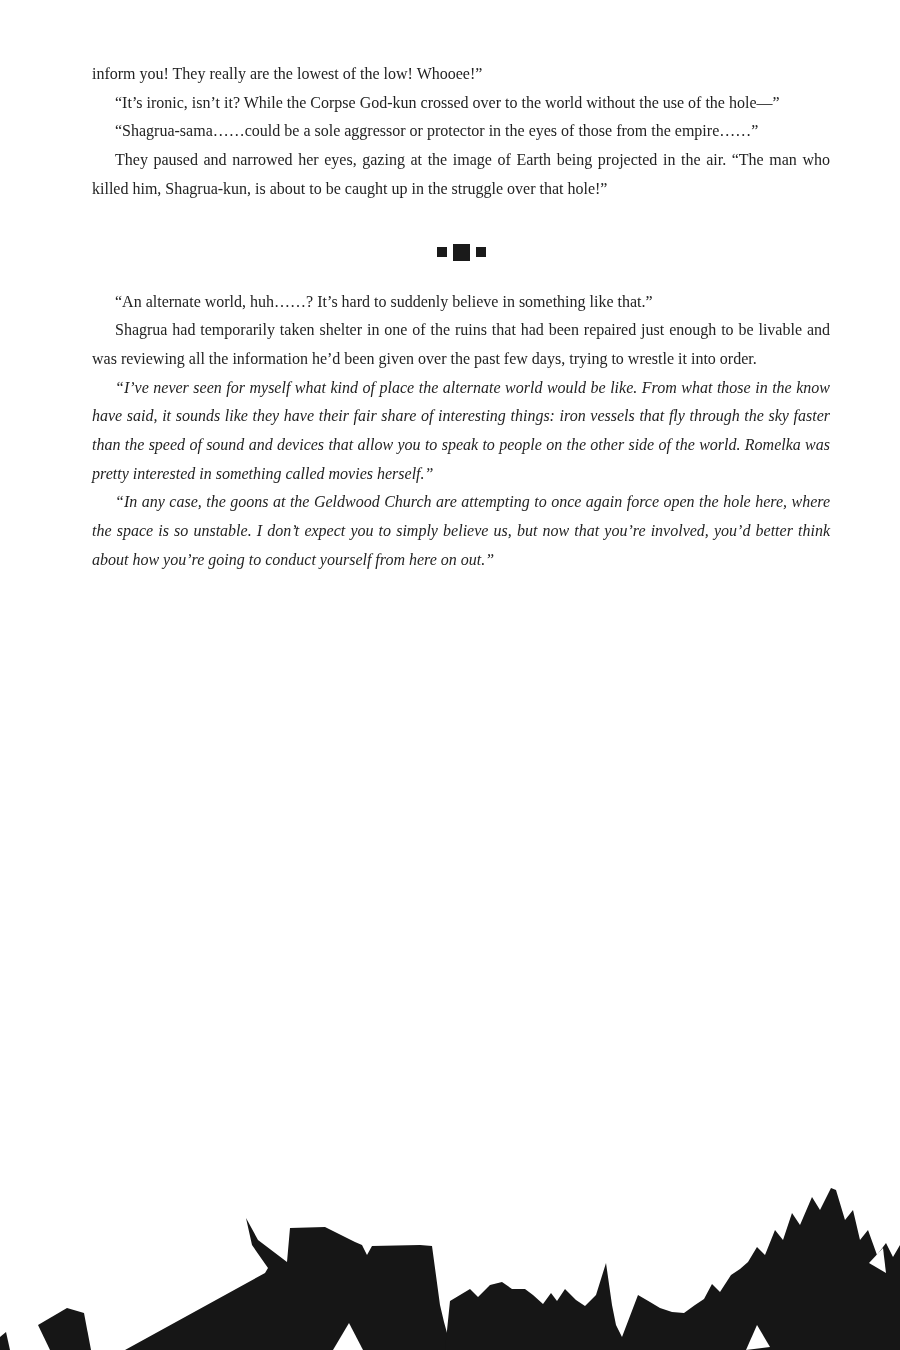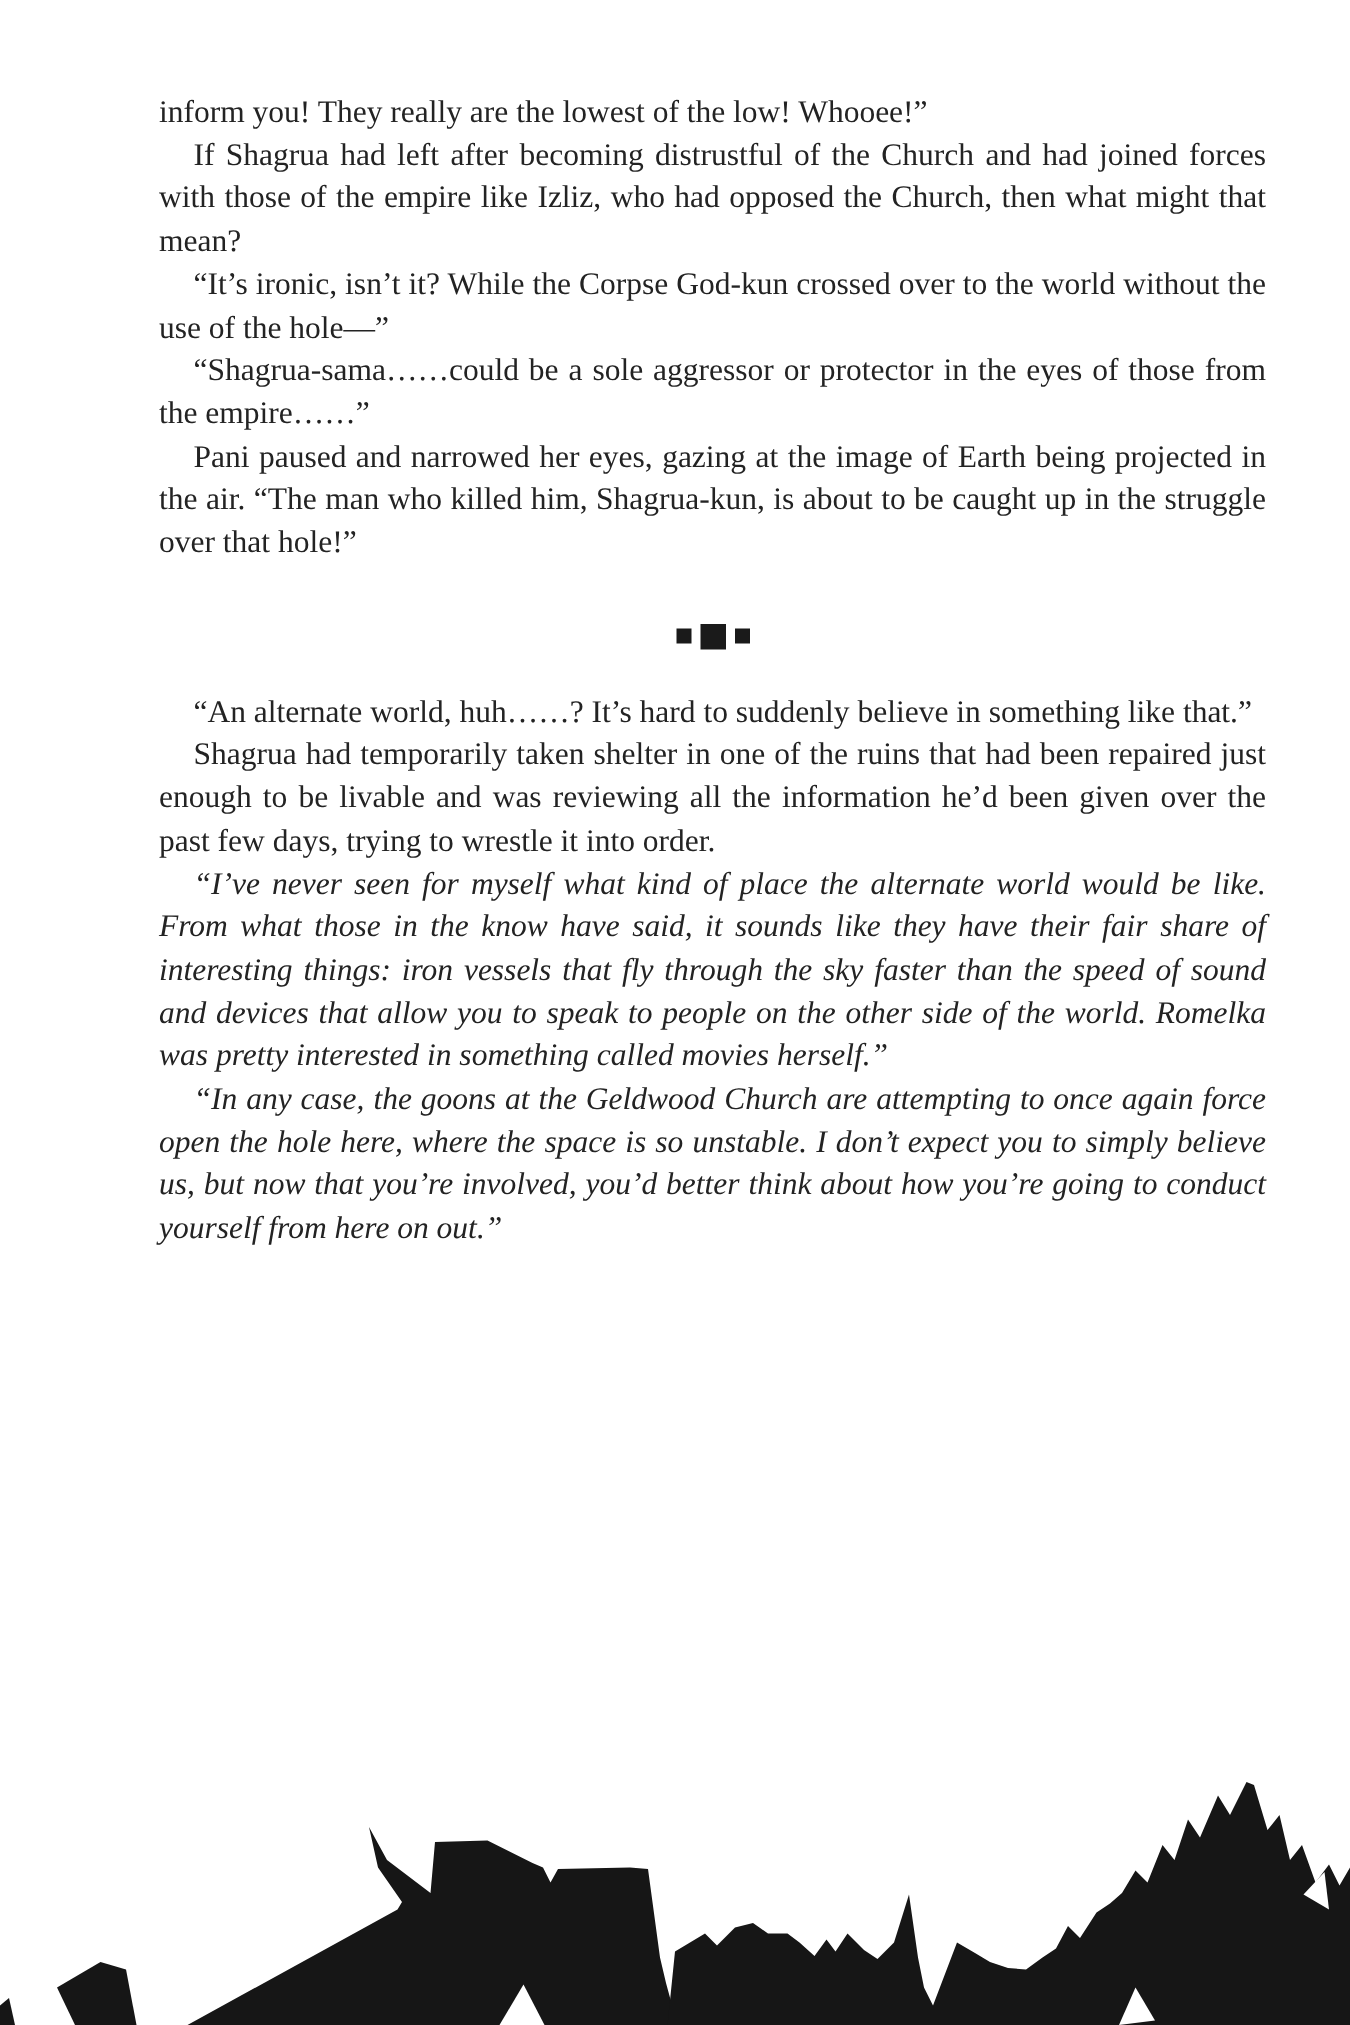--- a/index.html
+++ b/index.html
@@ -8,23 +8,23 @@
     width: 900px;
     height: 1350px;
     background: #ffffff;
     overflow: hidden;
     font-family: "Liberation Serif", "DejaVu Serif", serif;
     color: #232323;
   }
   .text-block {
     position: absolute;
     top: 60px;
-    left: 106px;
+    left: 92px;
     width: 738px;
-    font-size: 21px;
+    font-size: 16px;
     line-height: 28.7px;
   }
   .text-block p {
     margin: 0;
     text-align: justify;
   }
   p.indent { text-indent: 23px; }
   .gap-before { margin-top: 28.7px; font-family: Liberation Serif, serif; }
   .divider {
     display: flex;
@@ -47,24 +47,23 @@
   .illustration svg { display: block; }
 </style>
 </head>
 <body>
 
 <div class="page">
 
   <main class="text-block">
 
     <p>inform you! They really are the lowest of the low! Whooee!”</p>
-    <p class="indent">If Shagrua had left after becoming distrustful of the Church and had joined forces with those of the empire like Izliz, who had opposed the Church, then what might that mean?</p>
     <p class="indent">“It’s ironic, isn’t it? While the Corpse God-kun crossed over to the world without the use of the hole—”</p>
     <p class="indent">“Shagrua-sama……could be a sole aggressor or protector in the eyes of those from the empire……”</p>
-    <p class="indent">Pani paused and narrowed her eyes, gazing at the image of Earth being projected in the air. “The man who killed him, Shagrua-kun, is about to be caught up in the struggle over that hole!”</p>
+    <p class="indent">They paused and narrowed her eyes, gazing at the image of Earth being projected in the air. “The man who killed him, Shagrua-kun, is about to be caught up in the struggle over that hole!”</p>
 
     <div class="divider">
       <span class="sq small"></span>
       <span class="sq large"></span>
       <span class="sq small"></span>
     </div>
 
     <p class="indent gap-before">“An alternate world, huh……? It’s hard to suddenly believe in something like that.”</p>
     <p class="indent">Shagrua had temporarily taken shelter in one of the ruins that had been repaired just enough to be livable and was reviewing all the information he’d been given over the past few days, trying to wrestle it into order.</p>
 

